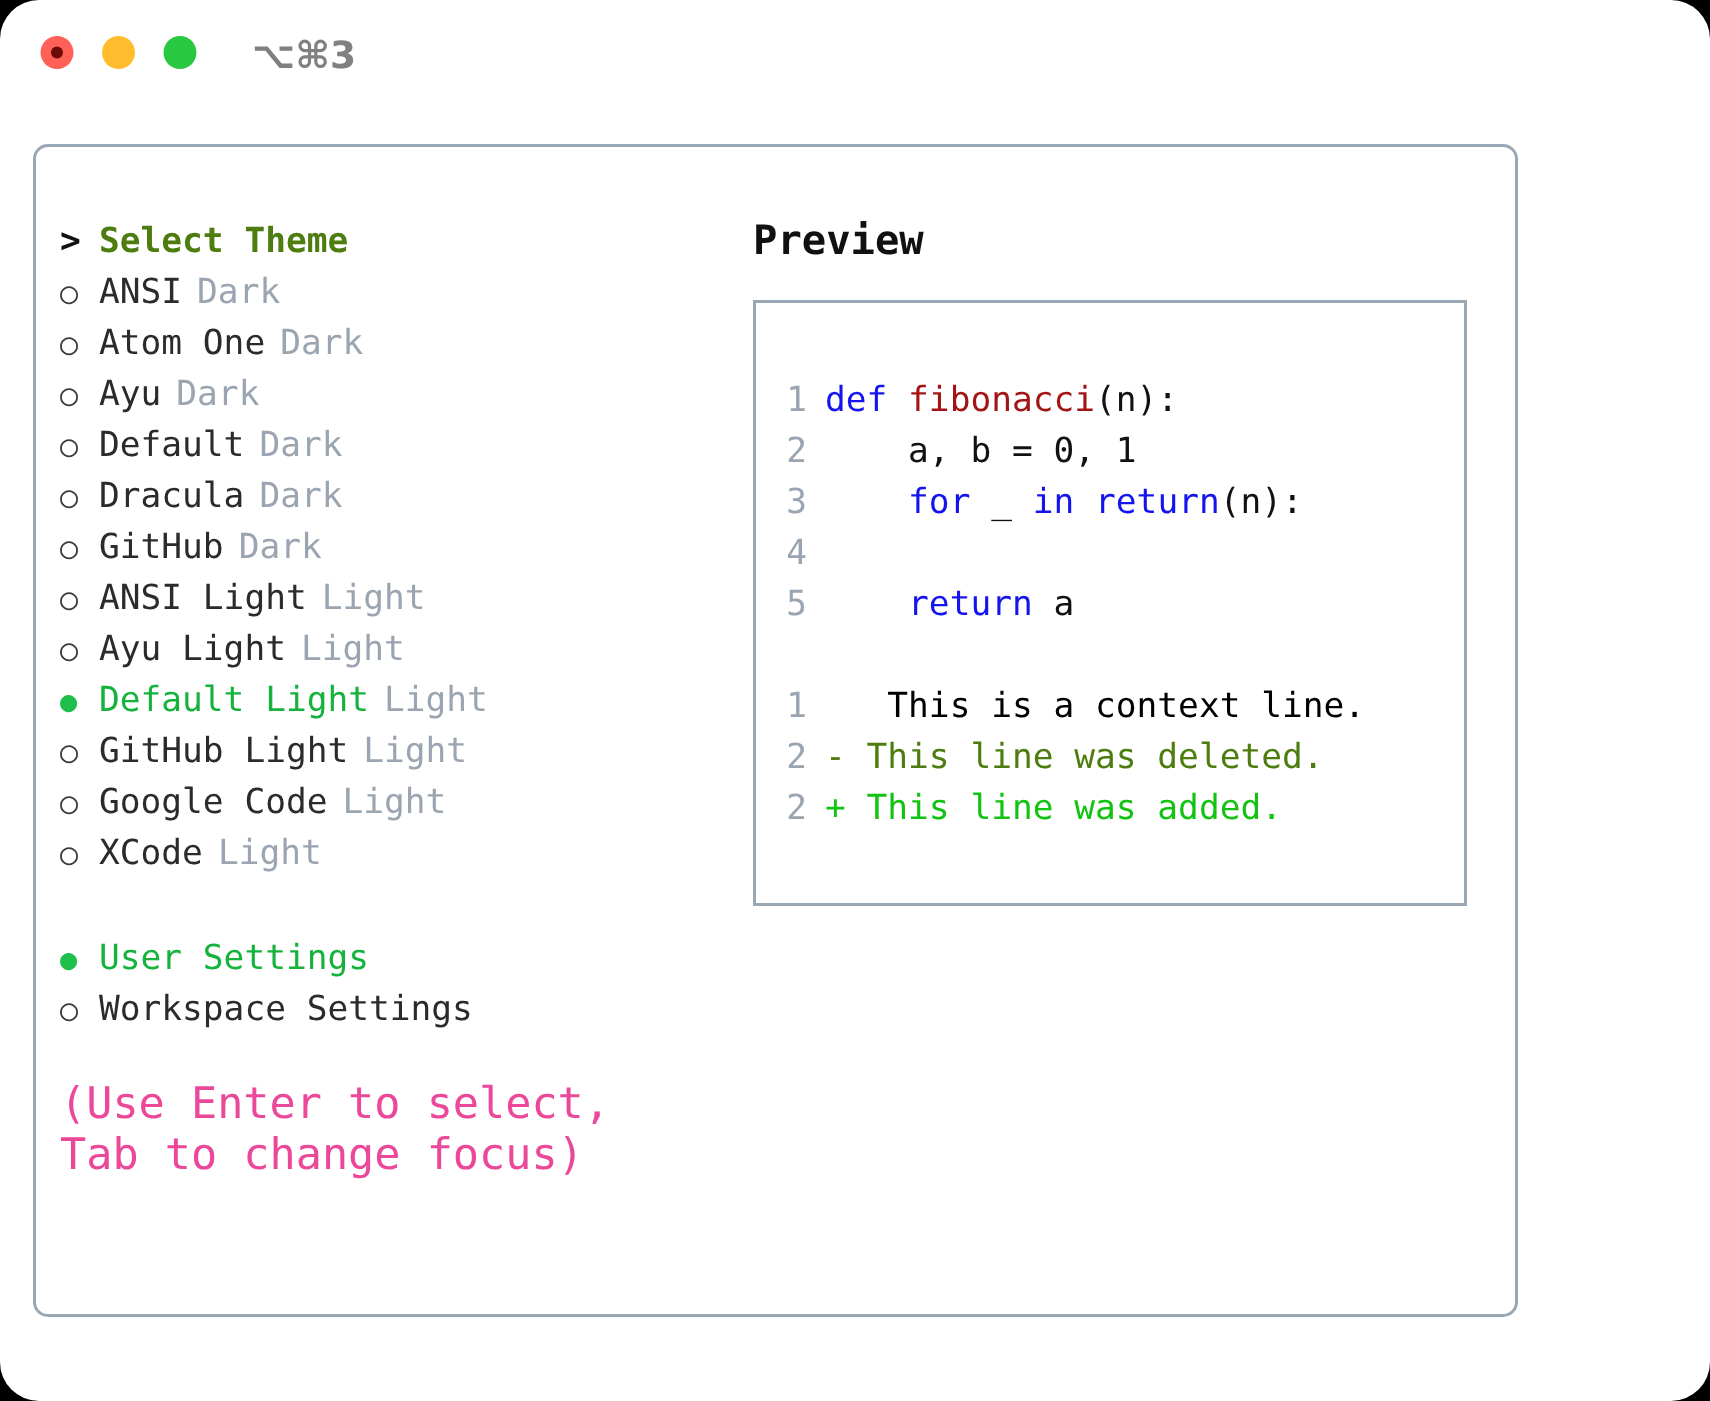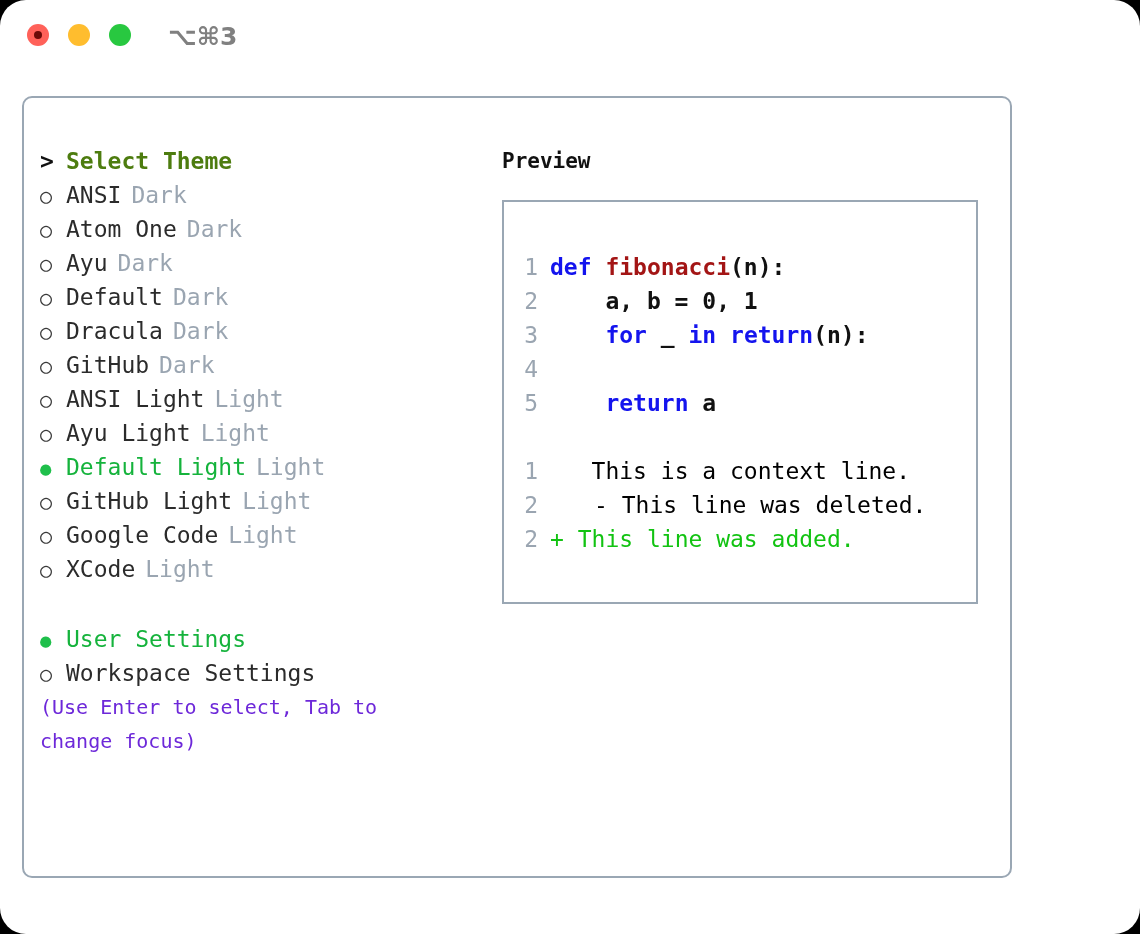--- a/index.html
+++ b/index.html
@@ -114,36 +114,37 @@
   .label { color: #2b2b2b; }
   .label.head { color: #4d7c0f; font-weight: bold; }
   .label.sel  { color: #15b33c; }
   .suffix {
     color: #9aa5b1;
     margin-left: 10px;
   }
   .spacer-md { height: 36px; }
 
   .hint {
-    font-size: 20px;
-    line-height: 34px;
-    color: #6d28d9;
+    margin-top: 28px;
+    font-size: 29px;
+    line-height: 34px;
+    color: #ec4899;
     width: 410px;
     white-space: pre-wrap;
   }
 
   
   .right-col {
     position: absolute;
     left: 478px;
     top: 46px;
     width: 490px;
   }
   .preview-title {
-    font-size: 21px;
+    font-size: 27px;
     font-weight: bold;
     color: #111111;
     line-height: 34px;
     white-space: pre;
   }
   .preview-box {
     margin-top: 22px;
     width: 476px;
     height: 404px;
     border: 2px solid #9aa7b4;
@@ -157,29 +158,29 @@
     line-height: 34px;
     white-space: pre;
   }
   .lineno {
     flex: 0 0 46px;
     text-align: right;
     color: #9aa5b1;
     padding-right: 12px;
     box-sizing: border-box;
   }
-  .code-text { color: #111111; font-weight: bold; }
+  .code-text { color: #111111; }
 
   .tok-kw    { color: #1414ee; }
   .tok-fn    { color: #a31515; }
   .tok-plain { color: #111111; }
 
   .diff-gap { height: 34px; }
   .diff-context { color: #000000; }
-  .diff-del     { color: #000000; margin-left: 44px; }
+  .diff-del     { color: #4d7c0f; }
   .diff-add     { color: #12c312; }
 </style>
 </head>
 <body>
 
 <div class="window">
 
   <div class="titlebar">
     <div class="dots">
       <span class="dot dot-red"></span>

